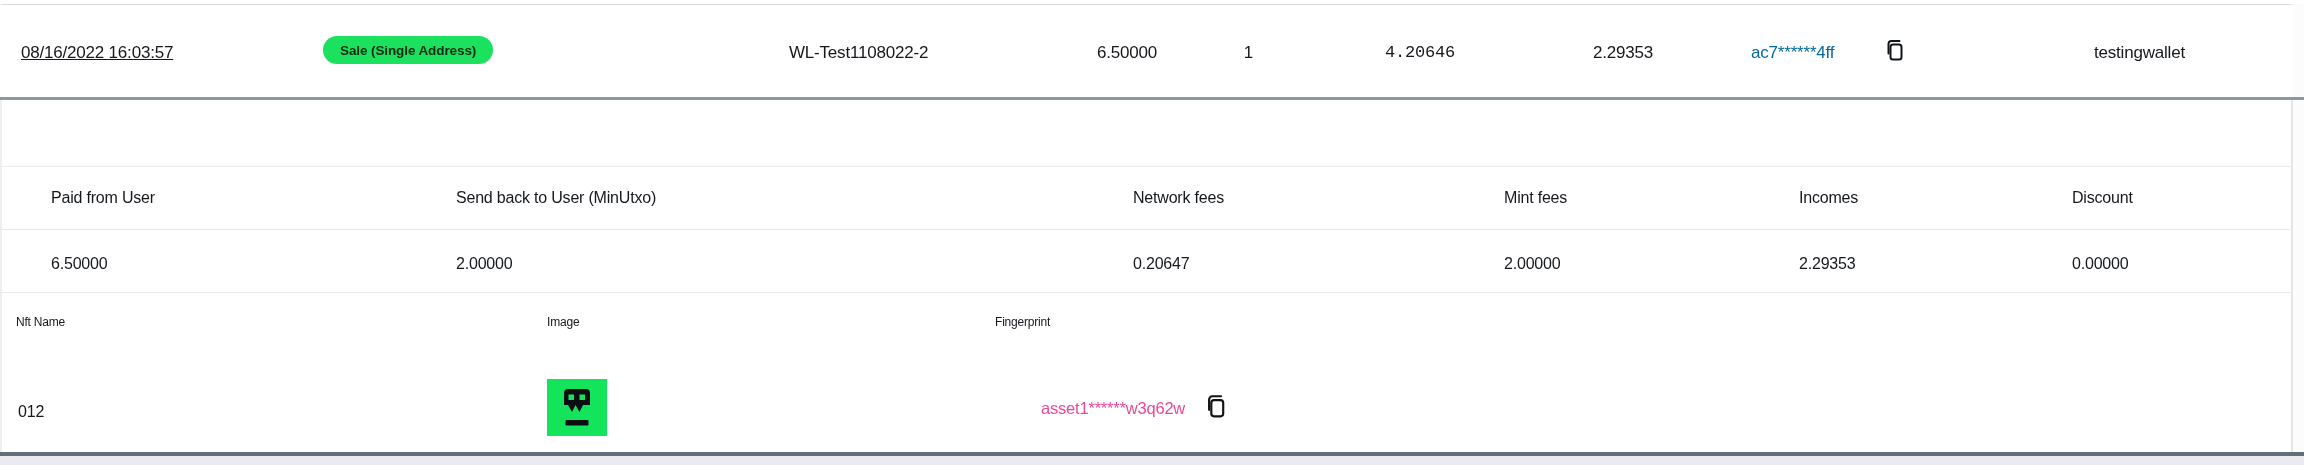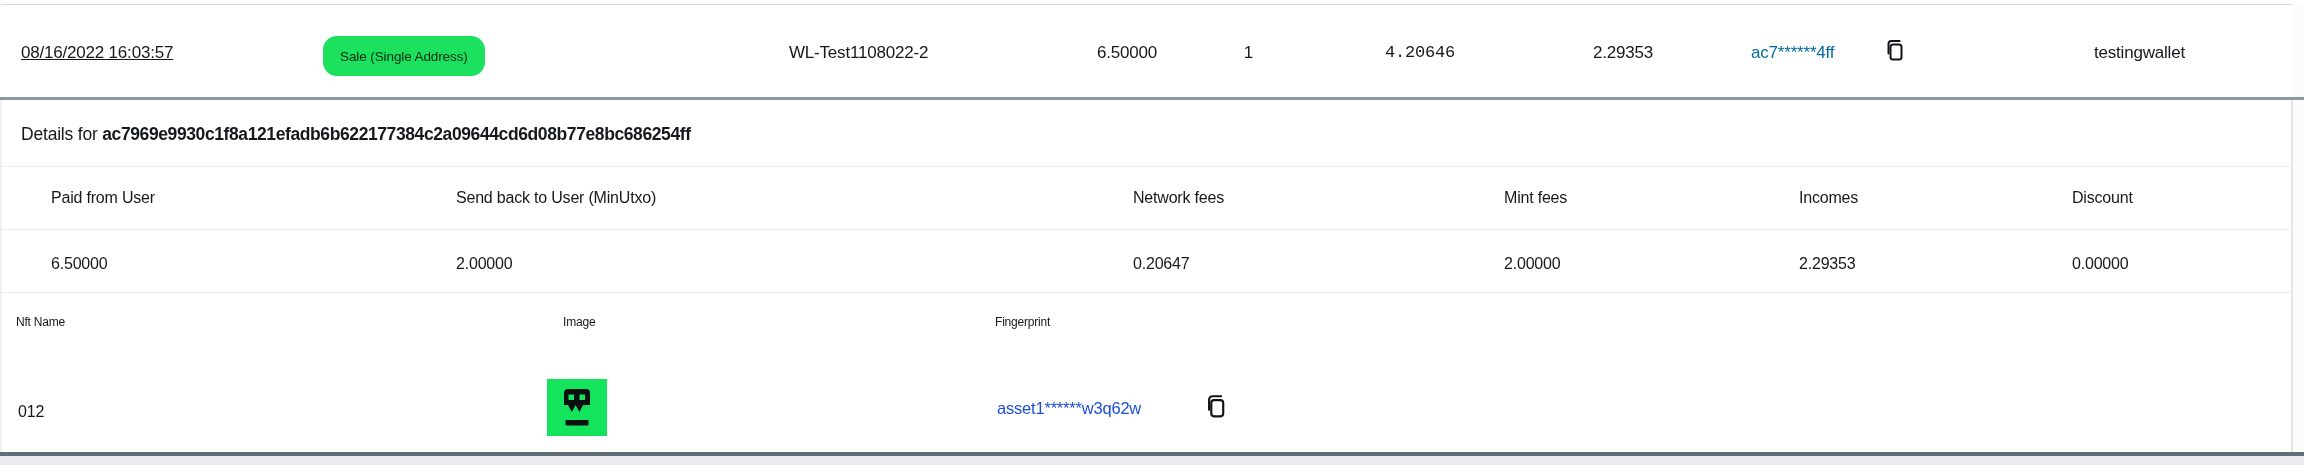--- a/index.html
+++ b/index.html
@@ -15,41 +15,41 @@
   .border-light-1{top:166px;left:0;right:11px;height:1px;background:#e9ebed;}
   .border-light-2{top:229px;left:0;right:11px;height:1px;background:#e9ebed;}
   .border-light-3{top:292px;left:0;right:11px;height:1px;background:#e9ebed;}
   .sep-strong-bottom{top:452px;left:0;right:0;height:4px;background:#636e7b;z-index:5;}
   .bottom-bg{top:456px;left:0;right:0;bottom:0;background:#e9ebee;}
   .left-edge{left:0;top:4px;bottom:13px;width:2px;background:#edeff0;}
   .right-strip{right:0;top:4px;bottom:13px;width:11px;background:#fcfcfd;border-left:2px solid #e3e6e9;}
   
   .tx-text{top:43px;font-size:17px;}
   .c-date{left:21px;text-decoration:underline;}
-  .c-badge{left:323px;top:36px;height:40px;border-radius:14px;padding:0 17px;
-           display:flex;align-items:center;font-size:13.5px;color:#072b12;font-weight:normal;letter-spacing:-0.1px;}
+  .c-badge{left:323px;top:36px;height:28px;border-radius:14px;padding:0 17px;
+           display:flex;align-items:center;font-size:13.5px;color:#072b12;font-weight:bold;letter-spacing:-0.1px;}
   .c-name{left:789px;}
   .c-num1{right:1147px;}
   .c-num2{right:1051px;}
   .c-num3{right:849px;font-family:Liberation Mono, monospace;}
   .c-num4{right:651px;}
   .c-link{left:1751px;cursor:pointer;}
   .c-copy1{left:1881px;top:38px;width:24px;height:24px;cursor:pointer;}
   .c-wallet{left:2094px;}
   
   .details-title{left:21px;top:124px;font-size:17.5px;}
   .details-title b{font-weight:bold;letter-spacing:-0.4px;}
   .dt-text{font-size:16px;margin-left:31px;}
   .dh{top:189px;}
   .dv{top:255px;}
   .dcol-0{left:20px;}  .dcol-1{left:425px;}  .dcol-2{left:1102px;}
   .dcol-3{left:1473px;}.dcol-4{left:1768px;} .dcol-5{left:2041px;}
   
   .nh{top:315px;font-size:12px;}
-  .ncol-0{left:16px;} .ncol-1{left:563px;} .ncol-2{left:995px;}
+  .ncol-0{left:16px;} .ncol-1{left:547px;} .ncol-2{left:995px;}
   .nft-name{left:18px;top:403px;font-size:16px;}
   .nft-image{left:547px;top:379px;width:60px;height:57px;cursor:pointer;}
   .nft-fp{left:997px;top:399px;font-size:16.5px;cursor:pointer;}
   .c-copy2{left:1201px;top:393px;width:26px;height:26px;cursor:pointer;}
   .green-link{font-weight:normal;}
   svg{display:block;}
 </style>
 </head>
 <body>
 
@@ -79,23 +79,20 @@
         <path d="M7.5 15.5 V6 a3 3 0 0 1 3-3 h8" fill="none" stroke="#111417" stroke-width="2" stroke-linecap="round"></path>
         <rect x="9.5" y="6.5" width="11" height="15" rx="2.5" fill="#ffffff" stroke="#111417" stroke-width="2"></rect>
       </svg>
     </span>
   </div>
 
   <div class="abs tx-text c-wallet">testingwallet</div>
 
   <div class="abs sep-strong-top"></div>
 
-  <div class="abs details-title">
-    <span>Details for </span><b>ac7969e9930c1f8a121efadb6b622177384c2a09644cd6d08b77e8bc686254ff</b>
-  </div>
   <div class="abs border-light-1"></div>
 
   <div class="abs dt-text dh dcol-0">Paid from User</div>
   <div class="abs dt-text dh dcol-1">Send back to User (MinUtxo)</div>
   <div class="abs dt-text dh dcol-2">Network fees</div>
   <div class="abs dt-text dh dcol-3">Mint fees</div>
   <div class="abs dt-text dh dcol-4">Incomes</div>
   <div class="abs dt-text dh dcol-5">Discount</div>
   <div class="abs border-light-2"></div>
 
@@ -118,21 +115,21 @@
       <svg width="60" height="57" viewBox="0 0 60 57">
         <rect x="0" y="0" width="60" height="57" fill="#14e45c"></rect>
         <path d="M17 14 a4 4 0 0 1 4-4 h18 a4 4 0 0 1 4 4 v12 h-7 l-3.5 7 -4-7 -3.5 7 -4-7 h-4 z" fill="#0c0f12"></path>
         <rect x="21.5" y="15.5" width="5.5" height="5.5" fill="#14e45c"></rect>
         <rect x="32.5" y="15.5" width="5.5" height="5.5" fill="#14e45c"></rect>
         <rect x="18.5" y="41" width="23" height="5.5" rx="1" fill="#0c0f12"></rect>
       </svg>
     </span>
   </div>
 
-  <div class="abs nft-fp green-link" style="color:#1d4ed8;">asset1******w3q62w</div>
+  <div class="abs nft-fp green-link" style="color:#ec4899;margin-left:44px;">asset1******w3q62w</div>
 
   <div class="abs c-copy2">
     <span>
       <svg width="26" height="26" viewBox="0 0 24 24">
         <path d="M7.5 15.5 V6 a3 3 0 0 1 3-3 h8" fill="none" stroke="#111417" stroke-width="2" stroke-linecap="round"></path>
         <rect x="9.5" y="6.5" width="11" height="15" rx="2.5" fill="#ffffff" stroke="#111417" stroke-width="2"></rect>
       </svg>
     </span>
   </div>
 

